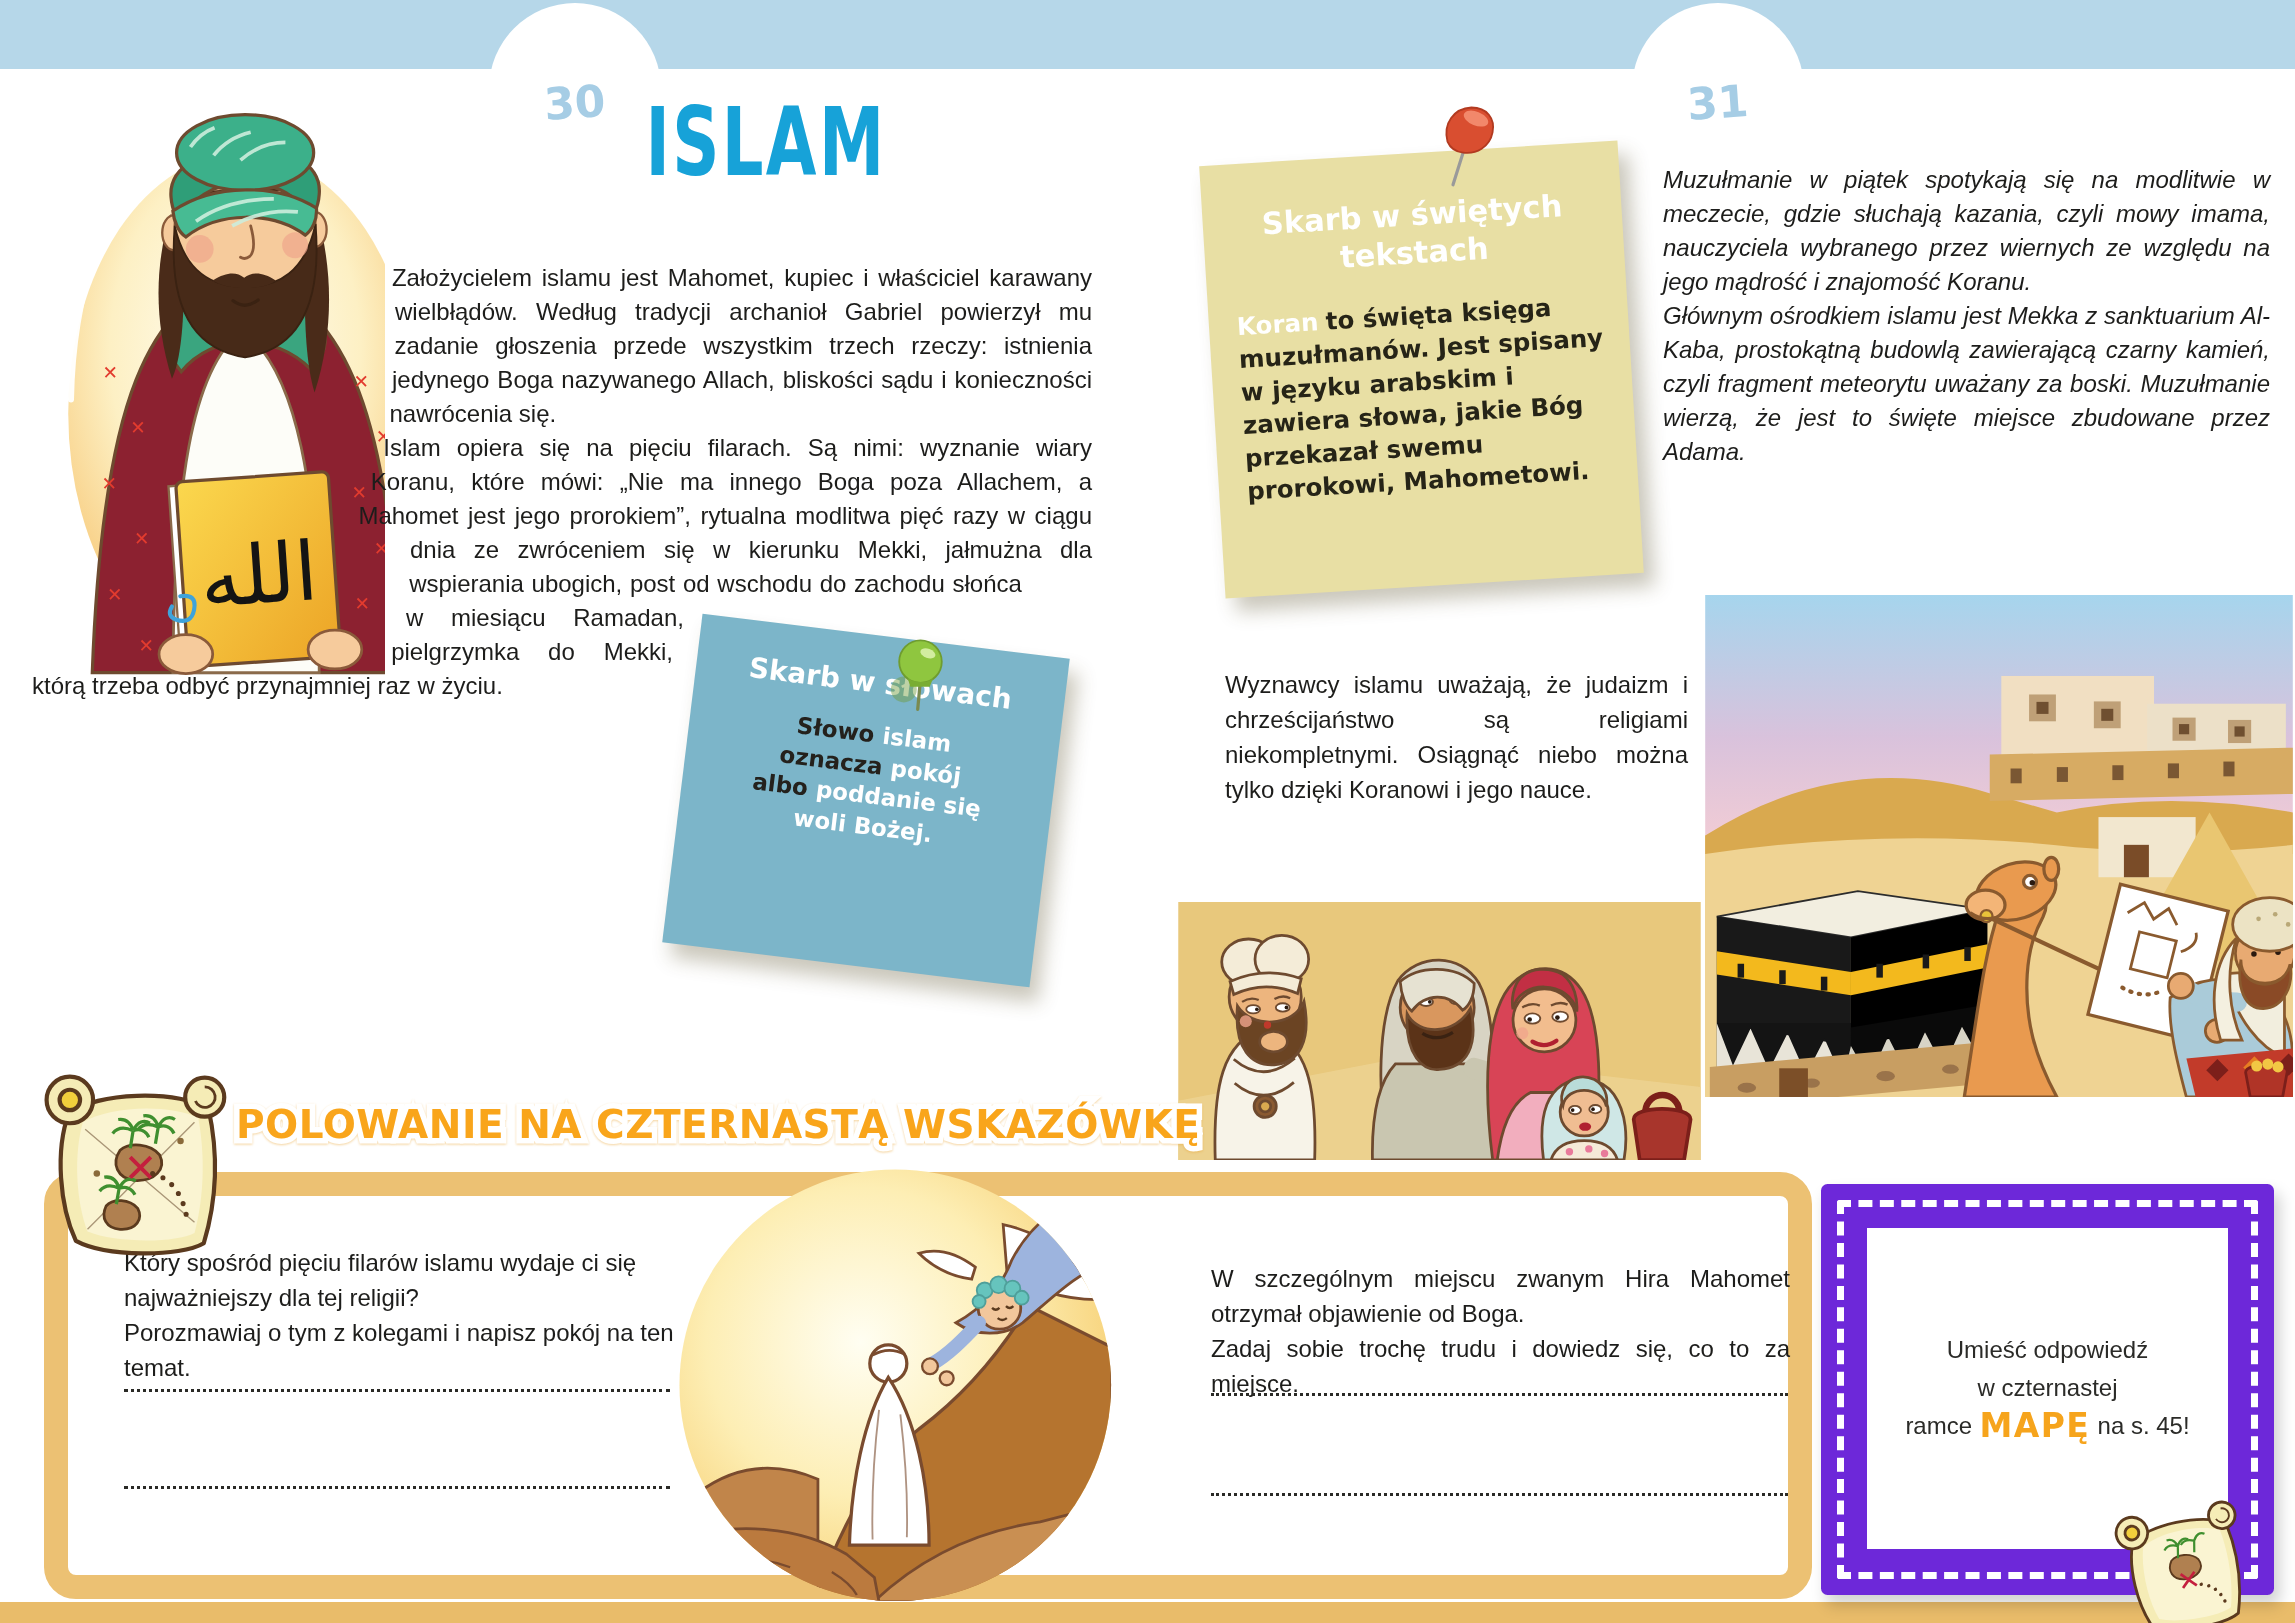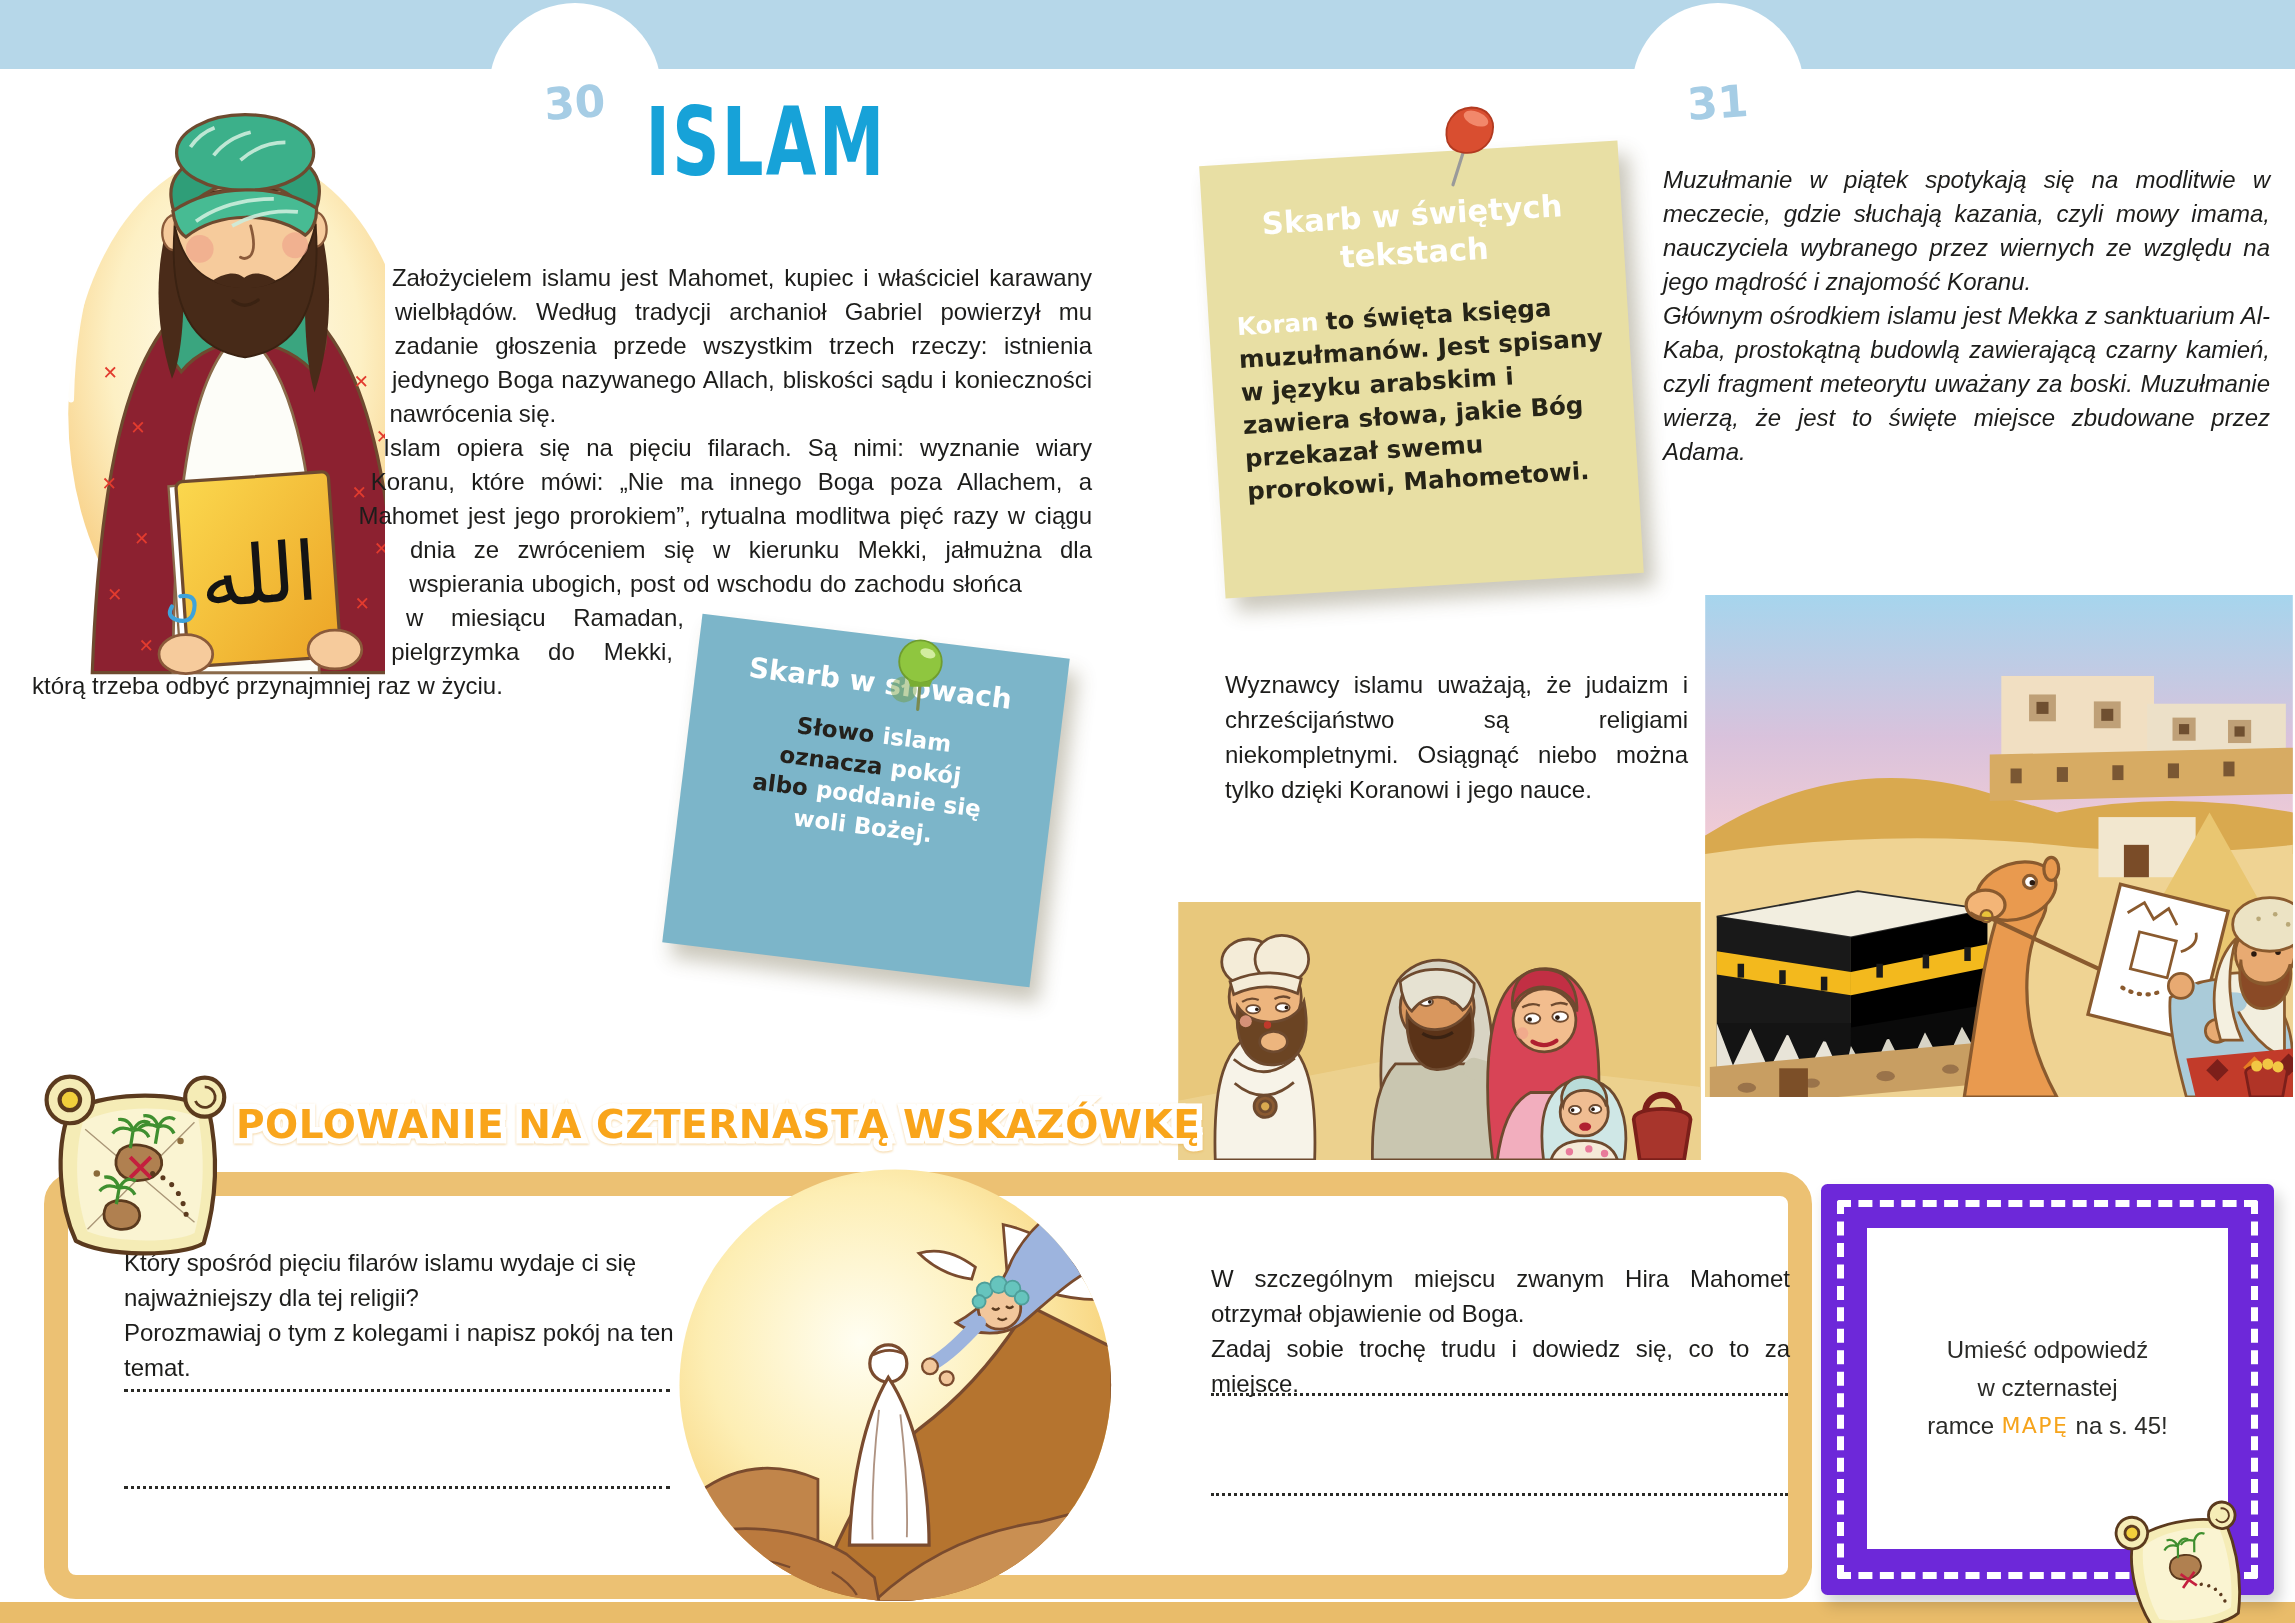--- a/index.html
+++ b/index.html
@@ -69,21 +69,21 @@
   .ansline{position:absolute;height:0;border-bottom:3.7px dotted #2a2a26;z-index:4;}
 
   
   .ans-box{position:absolute;left:1821px;top:1184px;width:453px;height:411px;background:#6d28d9;
            border-radius:6.5px;box-shadow:5.6px 9.3px 15px rgba(0,0,0,.18);z-index:5;}
   .ans-dash{position:absolute;left:15.7px;top:15.7px;right:15.7px;bottom:15.7px;border:7.4px dashed #fff;border-radius:2.8px;}
   .ans-inner{position:absolute;left:46px;top:44px;right:46px;bottom:46px;background:#fff;
              display:flex;flex-direction:column;align-items:center;justify-content:center;gap:7.4px;
              font-size:24px;line-height:30.5px;color:#2b2b28;text-align:center;}
   .l3{display:flex;align-items:center;}
-  .map-word{font-family:"DejaVu Sans",sans-serif;font-weight:normal;font-size:22px;color:#f6a41c;
+  .map-word{font-family:"DejaVu Sans",sans-serif;font-weight:bold;font-size:33px;color:#f6a41c;
             letter-spacing:1.4px;margin:0 7.4px;}
   .map-word.outlined::before{-webkit-text-stroke:9.3px #fff;}
   .scroll2{position:absolute;left:2110px;top:1495px;width:153px;height:139px;z-index:8;transform:rotate(-10deg);}
 </style>
 </head>
 <body>
 
 <div class="page">
 
   <div class="band"></div>

